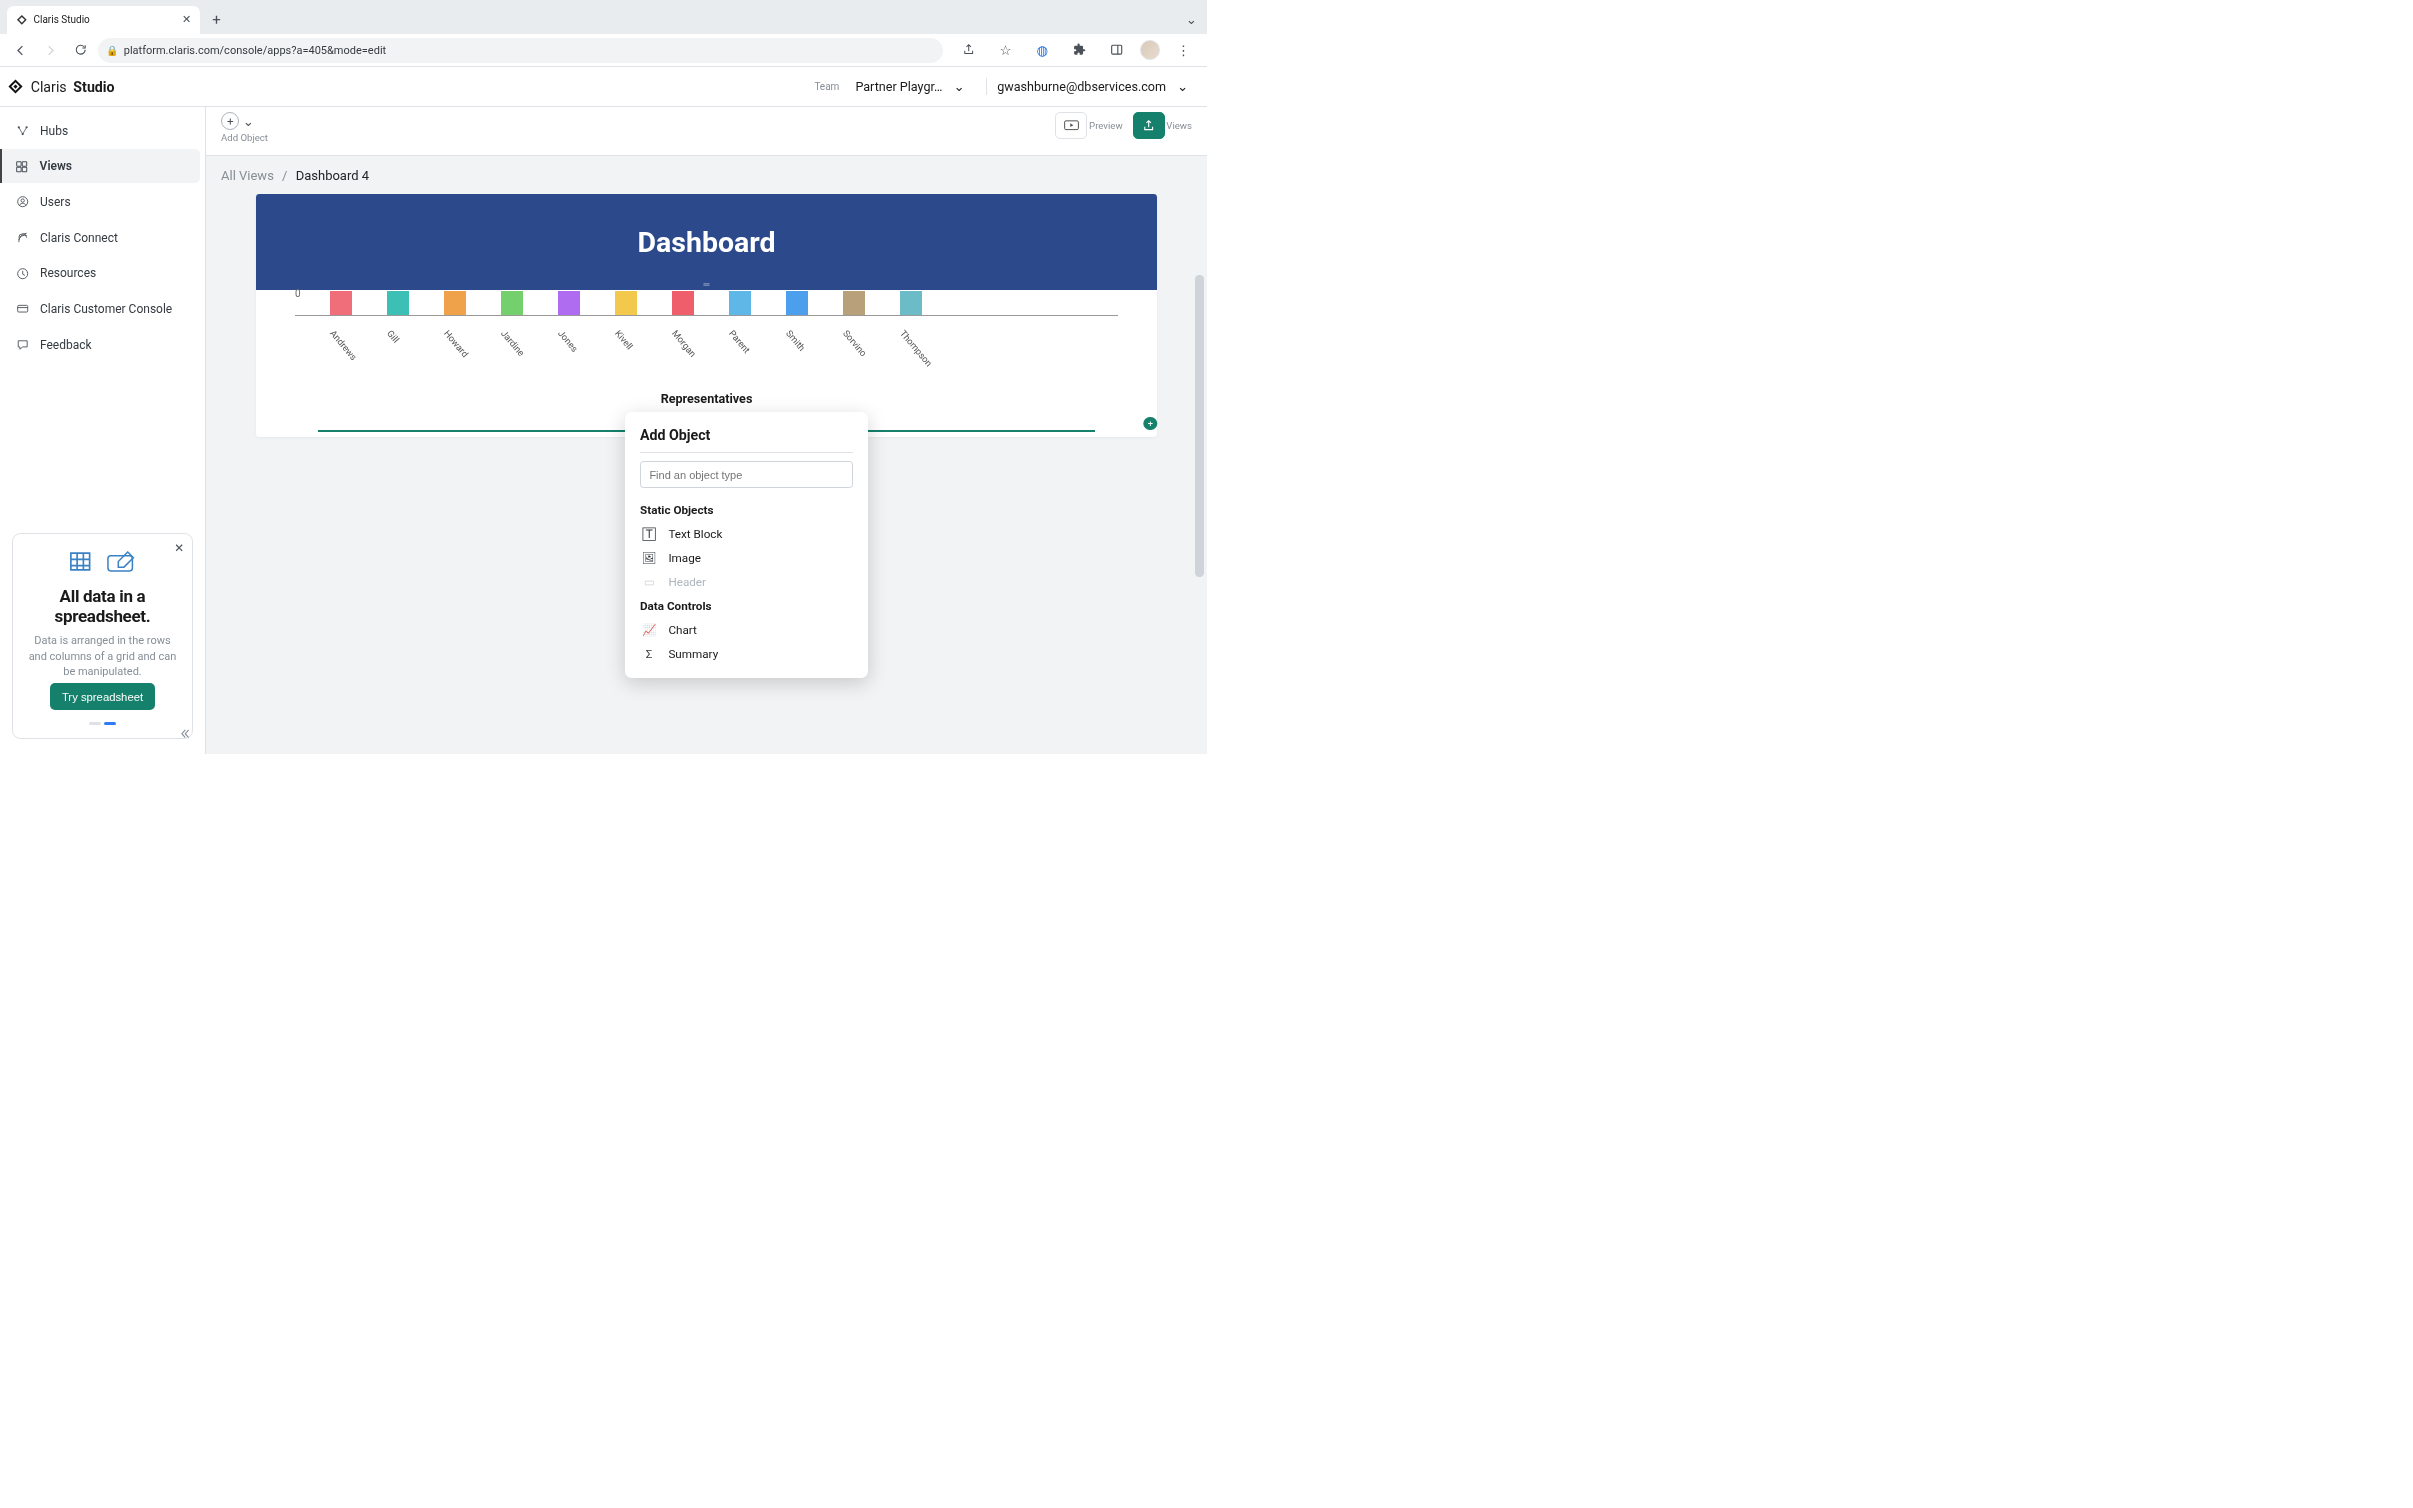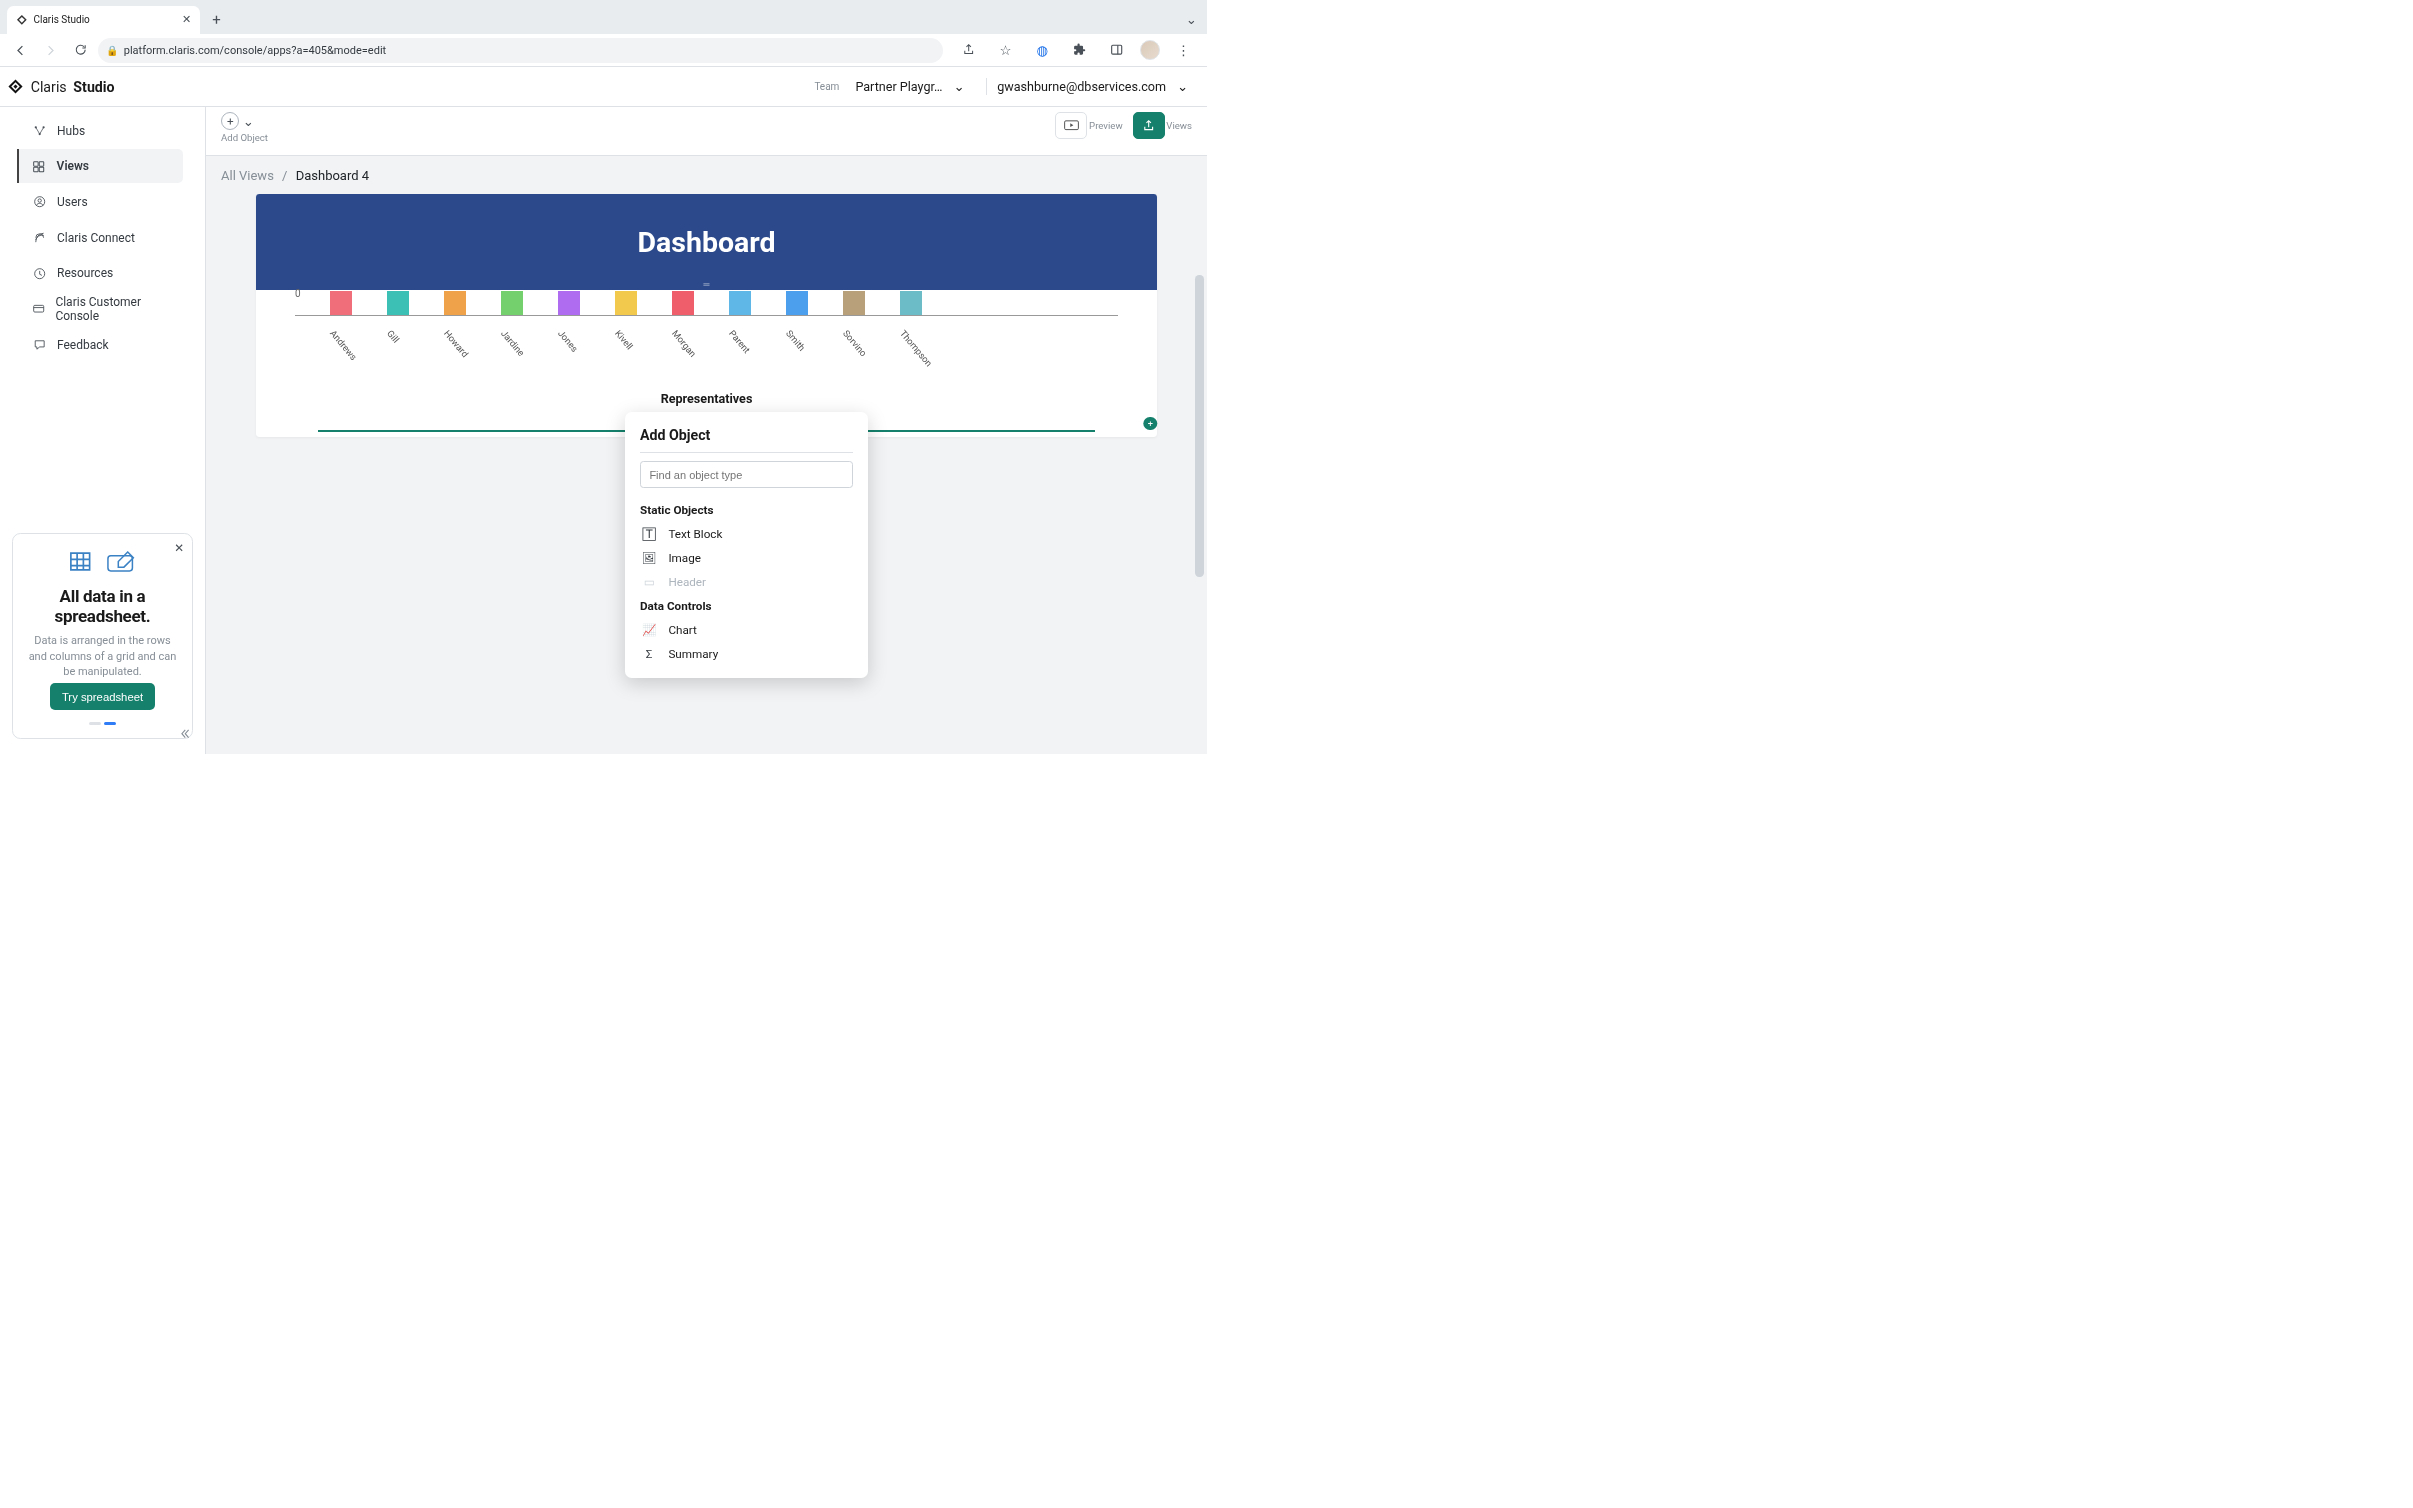--- a/index.html
+++ b/index.html
@@ -38,21 +38,21 @@
   .hspacer{flex:1}
   .team{font-size:10px;color:var(--gray-600);margin-right:5px}
   .teamname{font-size:12.6px;font-weight:400}
   .hdrdrop{display:flex;align-items:center;gap:11px;margin-right:11.7px}
   .hdrdiv{width:0.8px;height:17px;background:var(--gray-300);margin:0 10px}
   .user{font-size:12.6px}
 
   
   .app{flex:1;display:flex;min-height:0}
   .sidebar{width:206px;border-right:0.8px solid var(--gray-300);display:flex;flex-direction:column;padding-top:6.7px;background:#fff;position:relative}
-  .snav{display:flex;flex-direction:column;gap:1.7px;padding:0 22px}
+  .snav{display:flex;flex-direction:column;gap:1.7px;padding:0 5px}
   .sitem{display:flex;align-items:center;gap:10px;height:34px;padding:0 10px;border-radius:5px;font-size:12px;color:var(--gray-800)}
   .sitem .sic{width:15px;display:flex;justify-content:center;color:var(--gray-700)}
   .sitem.active{background:var(--gray-100);font-weight:600;border-left:2.5px solid #444;border-radius:0 5px 5px 0;margin-left:-5px;padding-left:12.6px}
   .promo{margin:auto 11.7px 15px 11.7px;border:0.8px solid var(--gray-300);border-radius:8.4px;padding:15px 11.7px 13.4px;position:relative;text-align:center}
   .promo .pclose{position:absolute;top:6.7px;right:8.4px;color:var(--gray-700);font-size:11.7px}
   .promo .picons{display:flex;justify-content:center;gap:11.7px;color:#3b82c4;margin-bottom:11.7px}
   .promo h4{font-size:17px;margin-bottom:6.7px;letter-spacing:-0.3px}
   .promo p{font-size:11px;color:var(--gray-600);line-height:1.45;margin-bottom:3px}
   .promo button{background:var(--green-600);color:#fff;border:none;border-radius:5px;padding:7.5px 11.7px;font-size:11.3px;font-weight:500;cursor:pointer}
   .promo .dots{margin-top:11.7px;display:flex;justify-content:center;gap:3.4px}

